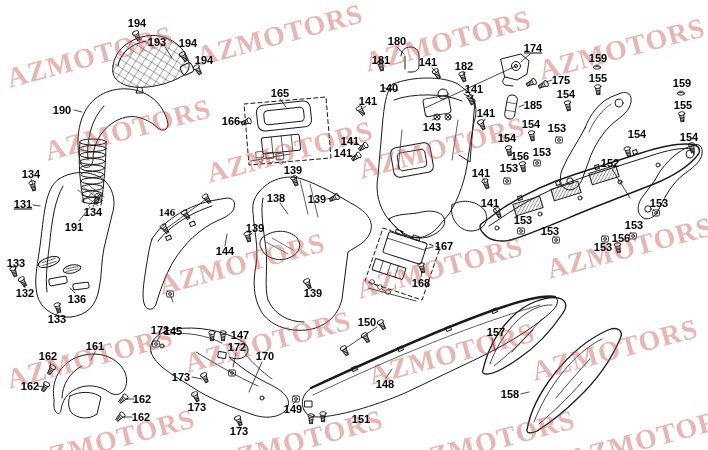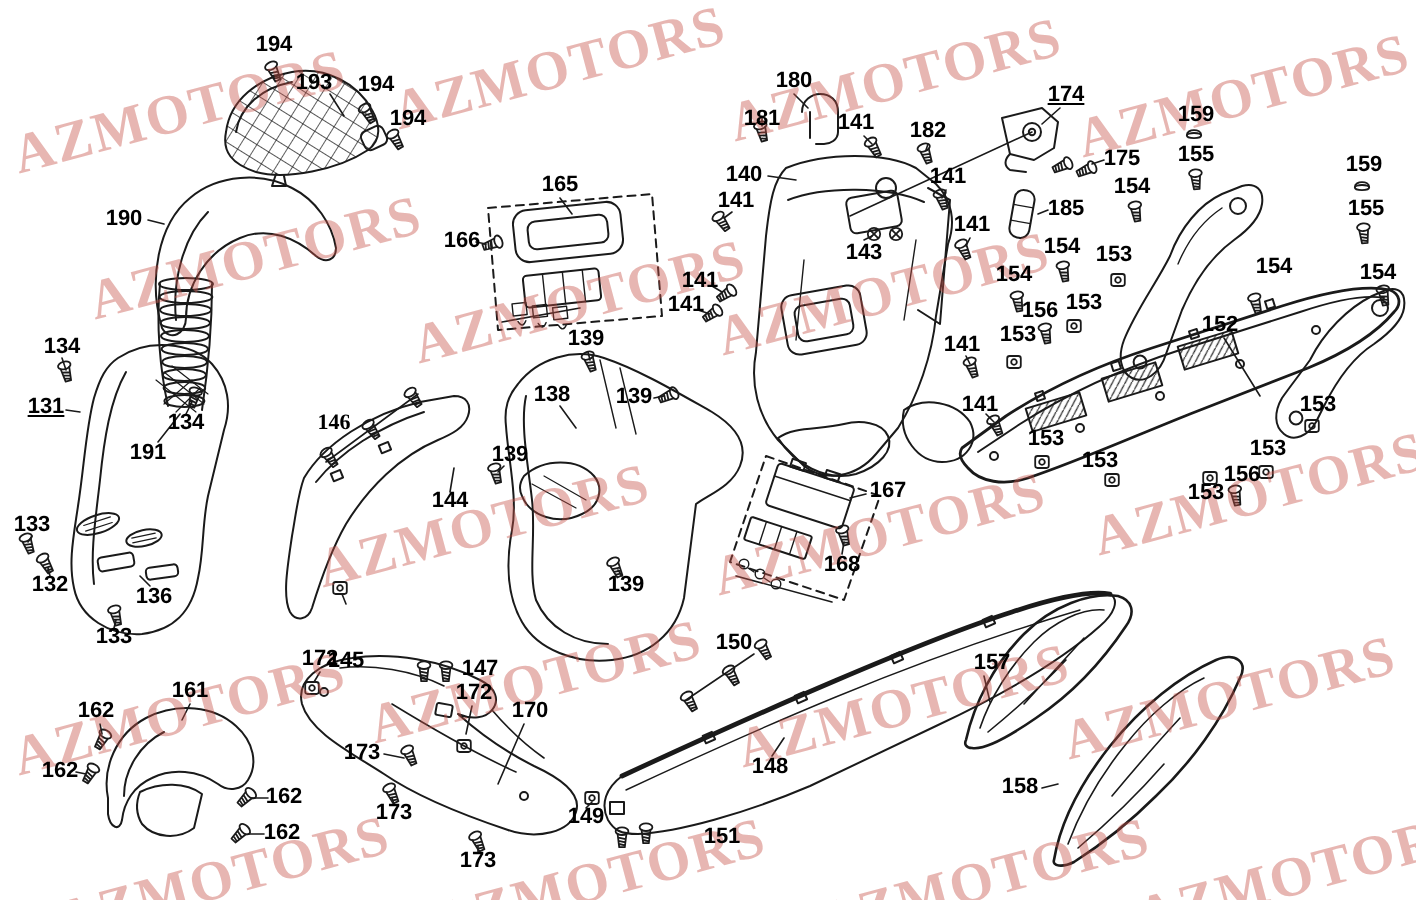--- a/index.html
+++ b/index.html
@@ -375,21 +375,21 @@
   <div class="labels-layer" id="labels-layer">
       <div class="part-label" style="left: 137px; top: 23px;">194</div>
       <div class="part-label" style="left: 157px; top: 42px;">193</div>
       <div class="part-label" style="left: 188px; top: 43px;">194</div>
       <div class="part-label" style="left: 204px; top: 60px;">194</div>
       <div class="part-label" style="left: 62px; top: 110px;">190</div>
       <div class="part-label" style="left: 397px; top: 41px;">180</div>
       <div class="part-label" style="left: 381px; top: 60px;">181</div>
       <div class="part-label" style="left: 428px; top: 62px;">141</div>
       <div class="part-label" style="left: 464px; top: 66px;">182</div>
-      <div class="part-label" style="left: 372px; top: 88px;">140</div>
+      <div class="part-label" style="left: 389px; top: 88px;">140</div>
       <div class="part-label" style="left: 368px; top: 101px;">141</div>
       <div class="part-label" style="left: 432px; top: 127px;">143</div>
       <div class="part-label" style="left: 350px; top: 141px;">141</div>
       <div class="part-label" style="left: 343px; top: 153px;">141</div>
       <div class="part-label" style="left: 280px; top: 93px;">165</div>
       <div class="part-label" style="left: 231px; top: 121px;">166</div>
       <div class="part-label" style="left: 533px; top: 48px; text-decoration: underline;">174</div>
       <div class="part-label" style="left: 561px; top: 80px;">175</div>
       <div class="part-label" style="left: 533px; top: 105px;">185</div>
       <div class="part-label" style="left: 598px; top: 58px;">159</div>

